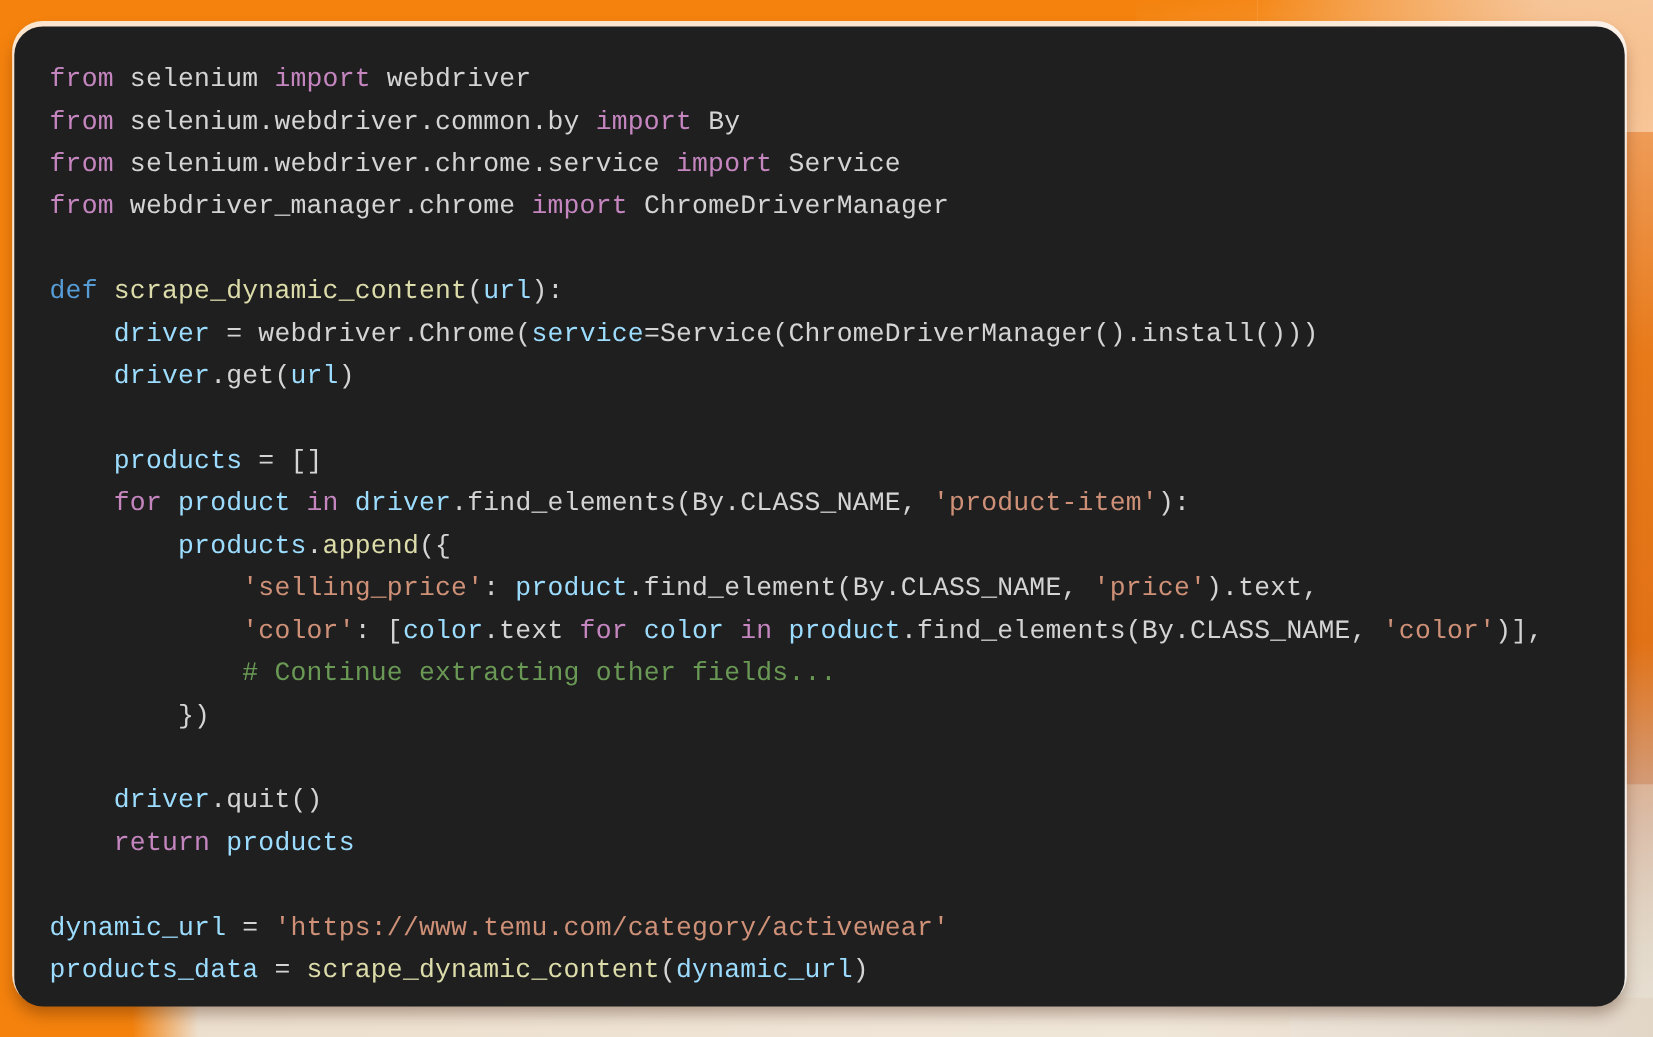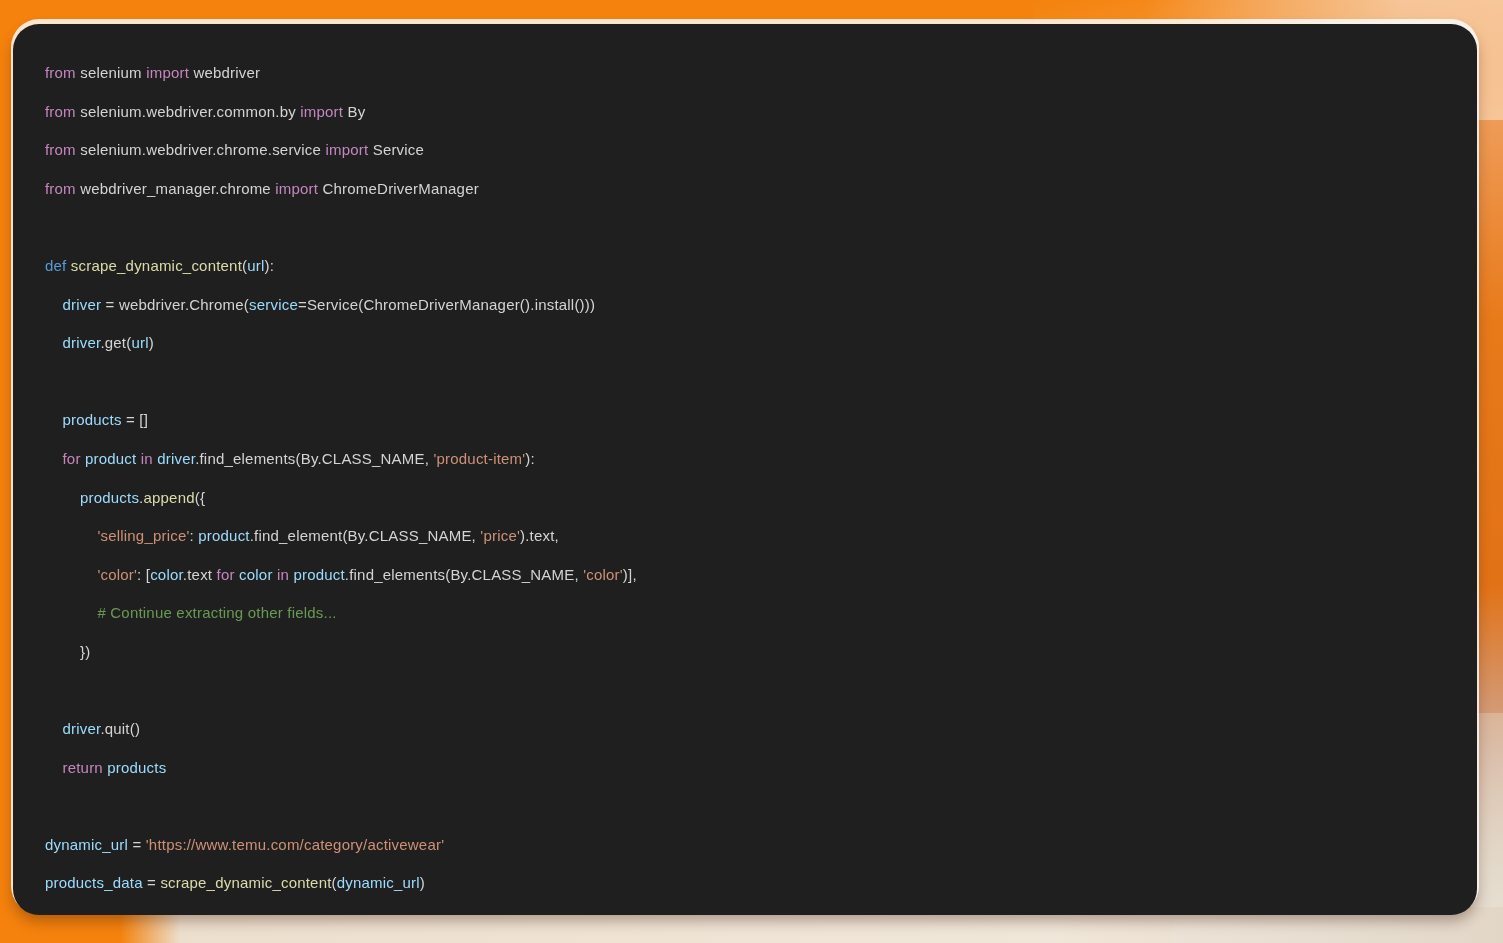--- a/index.html
+++ b/index.html
@@ -120,22 +120,22 @@
     top: 0;
     padding: 30px 0 0 32px;
     box-sizing: border-box;
     width: 100%;
     height: 100%;
   }
 
   pre.code {
     margin: 0;
     padding: 0;
-    font-family: Liberation Sans, sans-serif;
-    font-size: 15px;
+    font-family: Liberation Mono, monospace;
+    font-size: 24px;
     line-height: 38.6px;
     letter-spacing: 0.2px;
     color: #D4D4D4;
     white-space: pre;
     tab-size: 4;
   }
 
   
   .k  { color: #C586C0; }  
   .kd { color: #569CD6; }  

